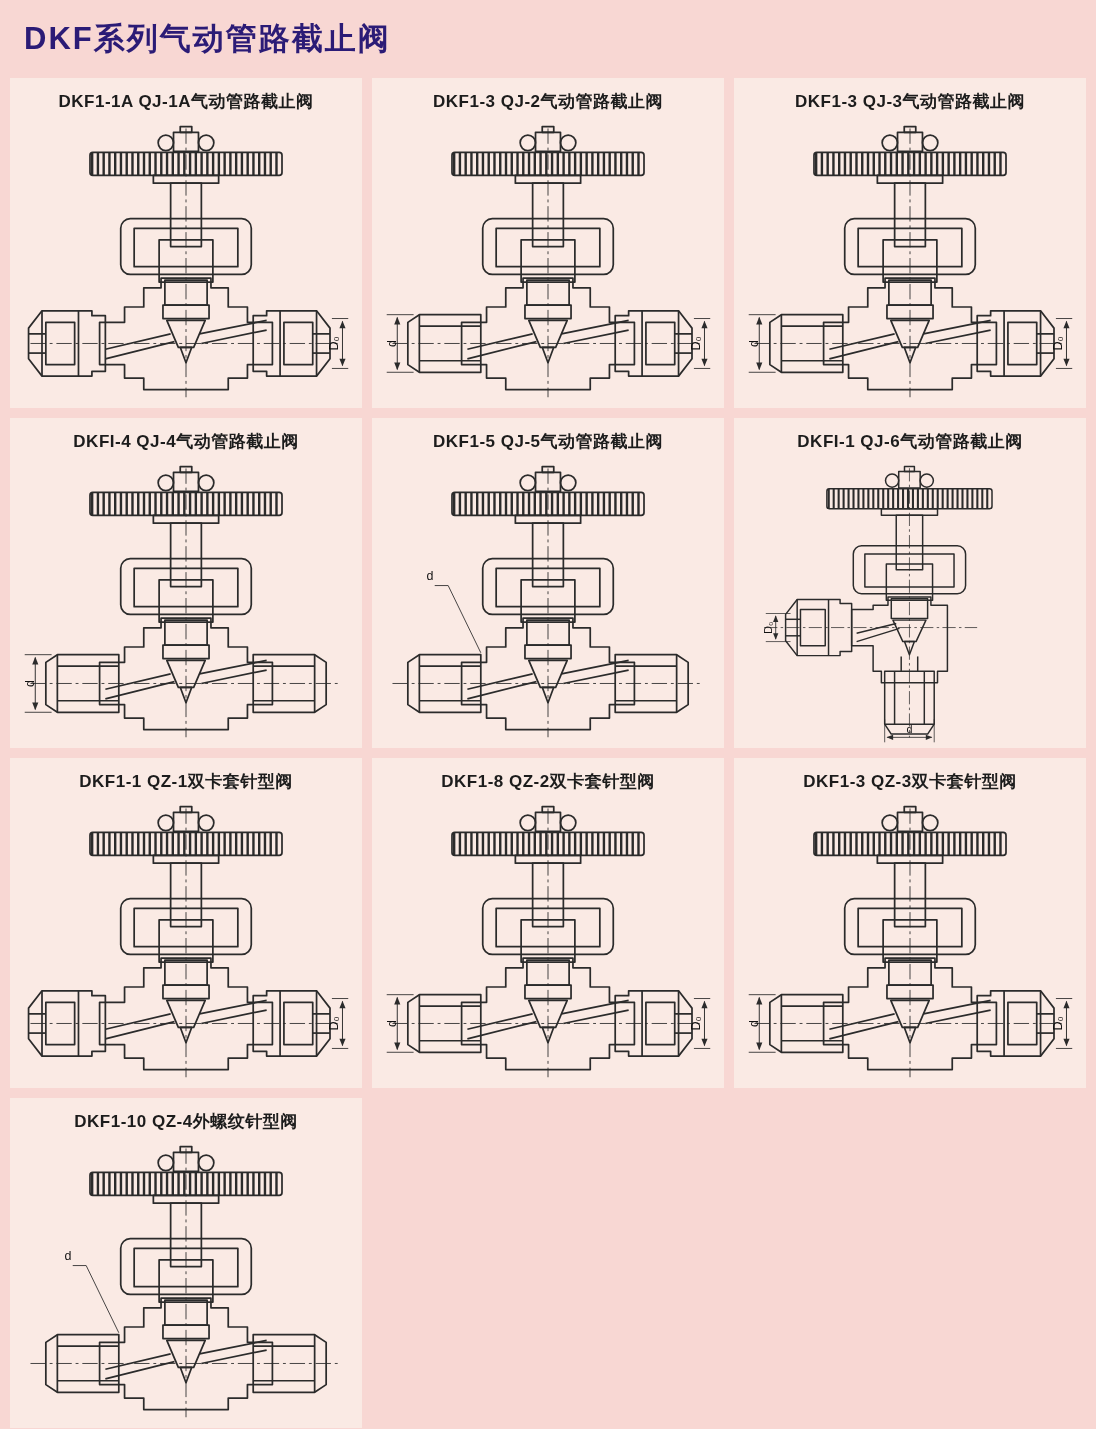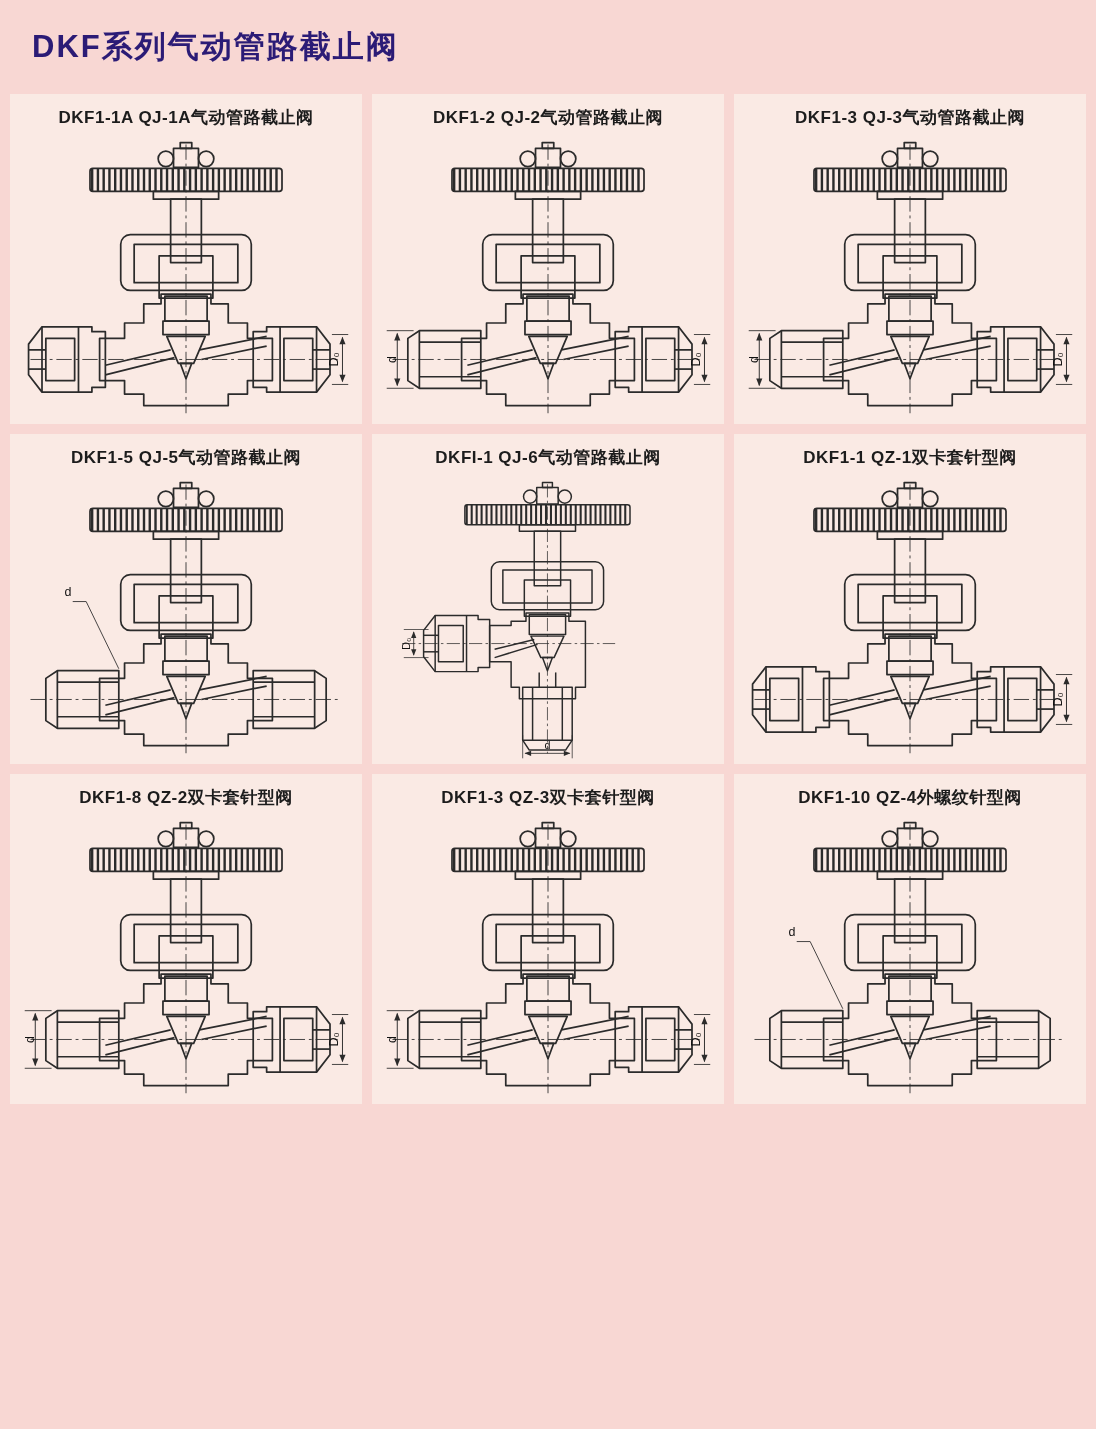--- a/index.html
+++ b/index.html
@@ -5,21 +5,21 @@
   :root{
     --bg:#f8d7d3; --card:#faeae4; --title:#2b1b76; --ink:#2b2b2b; --text:#1c1c1c;
   }
   html,body{margin:0;padding:0;}
   body{
     width:1096px;height:1429px;overflow:hidden;
     background:var(--bg);
     font-family:"Liberation Sans","DejaVu Sans",sans-serif;
   }
   h1.page-title{
-    margin:16px;padding:10px 0 4px 16px;
+    margin:8px;padding:10px 0 4px 16px;
     font-size:31px;font-weight:bold;letter-spacing:2px;
     color:var(--title);
   }
   .grid{
     display:grid;
     grid-template-columns:repeat(3,352px);
     grid-auto-rows:330px;
     gap:10px;
     padding:6px 10px 10px 10px;
   }
@@ -137,21 +137,21 @@
         <line class="ext" x1="322" y1="262" x2="339" y2="262"></line>
         <line class="dim" x1="333" y1="213" x2="333" y2="259" marker-start="url(#arr)" marker-end="url(#arr)"></line>
         <text text-anchor="middle" x="324" y="240" transform="rotate(-90 324 236)">D₀</text>
       </g>
     </svg>
   </figure>
 
 
 
   <figure class="cell">
-    <figcaption class="cap">DKF1-2 QJ-2气动管路截止阀</figcaption>
+    <figcaption class="cap">DKF1-3 QJ-2气动管路截止阀</figcaption>
     <svg class="drawing" viewBox="0 0 340 300">
       <g transform="translate(0,2)">
         <line class="cl" x1="170" y1="12" x2="170" y2="292"></line>
         <line class="cl" x1="8" y1="236" x2="332" y2="236"></line>
         <use href="#vtop"></use>
           <use href="#vbody-s"></use>
         <use href="#thr" transform="translate(24,206)"></use>
         <use href="#nut" transform="translate(320,202) scale(-1,1)"></use>
         <line class="ext" x1="2" y1="206" x2="30" y2="206"></line>
         <line class="ext" x1="2" y1="266" x2="30" y2="266"></line>
@@ -180,20 +180,37 @@
         <line class="dim" x1="13" y1="209" x2="13" y2="263" marker-start="url(#arr)" marker-end="url(#arr)"></line>
         <text text-anchor="middle" x="6" y="242" transform="rotate(-90 6 236)">d</text>
         <line class="ext" x1="322" y1="210" x2="339" y2="210"></line>
         <line class="ext" x1="322" y1="262" x2="339" y2="262"></line>
         <line class="dim" x1="333" y1="213" x2="333" y2="259" marker-start="url(#arr)" marker-end="url(#arr)"></line>
         <text text-anchor="middle" x="324" y="240" transform="rotate(-90 324 236)">D₀</text>
       </g>
     </svg>
   </figure>
 
+  <figure class="cell">
+    <figcaption class="cap">DKFI-4 QJ-4气动管路截止阀</figcaption>
+    <svg class="drawing" viewBox="0 0 340 300">
+      <g transform="translate(0,2)">
+        <line class="cl" x1="170" y1="12" x2="170" y2="292"></line>
+        <line class="cl" x1="8" y1="236" x2="332" y2="236"></line>
+        <use href="#vtop"></use>
+          <use href="#vbody-s"></use>
+        <use href="#thr" transform="translate(24,206)"></use>
+        <use href="#thr" transform="translate(316,206) scale(-1,1)"></use>
+        <line class="ext" x1="2" y1="206" x2="30" y2="206"></line>
+        <line class="ext" x1="2" y1="266" x2="30" y2="266"></line>
+        <line class="dim" x1="13" y1="209" x2="13" y2="263" marker-start="url(#arr)" marker-end="url(#arr)"></line>
+        <text text-anchor="middle" x="6" y="242" transform="rotate(-90 6 236)">d</text>
+      </g>
+    </svg>
+  </figure>
 
   <figure class="cell">
     <figcaption class="cap">DKF1-5 QJ-5气动管路截止阀</figcaption>
     <svg class="drawing" viewBox="0 0 340 300">
       <g transform="translate(0,2)">
         <line class="cl" x1="170" y1="12" x2="170" y2="292"></line>
         <line class="cl" x1="8" y1="236" x2="332" y2="236"></line>
         <use href="#vtop"></use>
           <use href="#vbody-s"></use>
         <use href="#thr" transform="translate(24,206)"></use>

